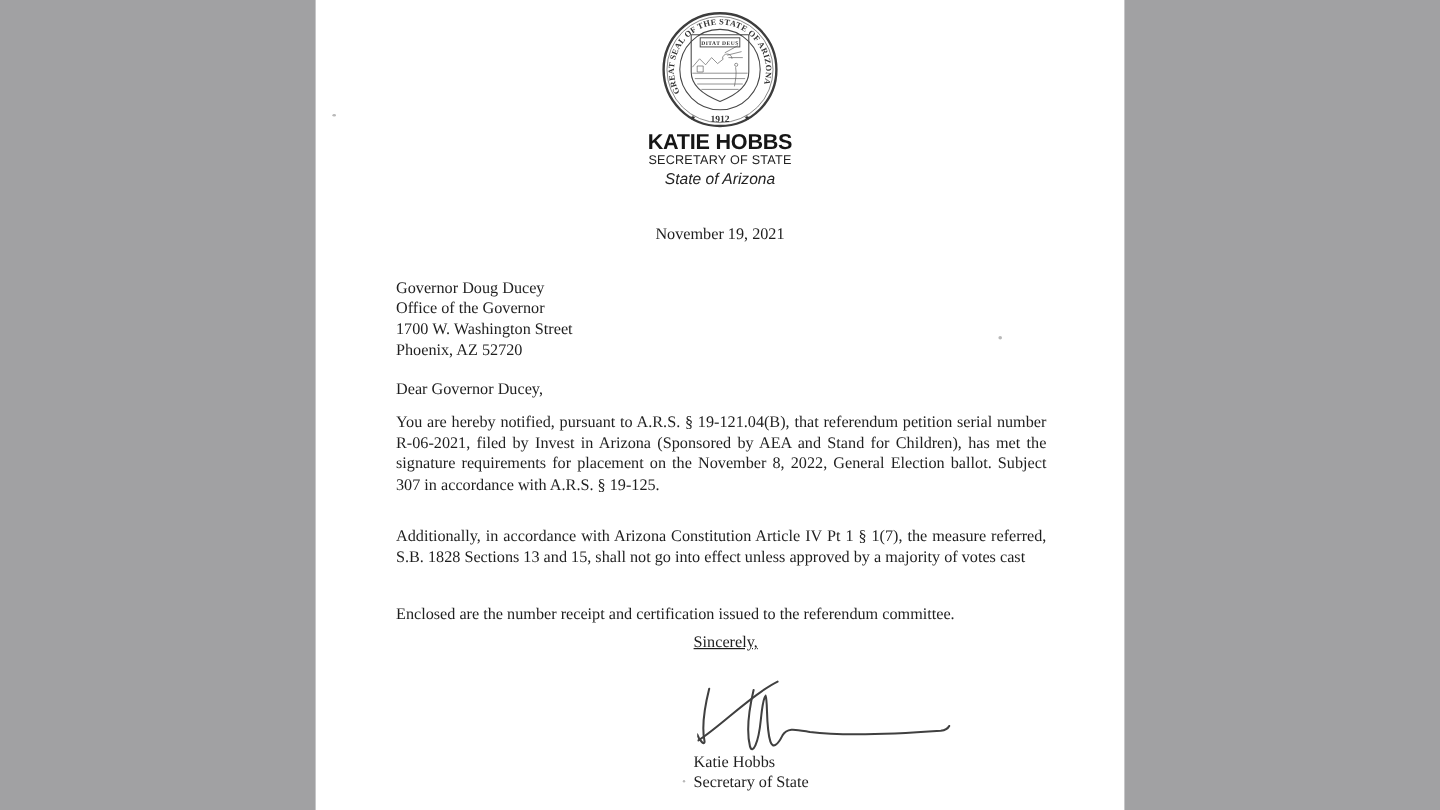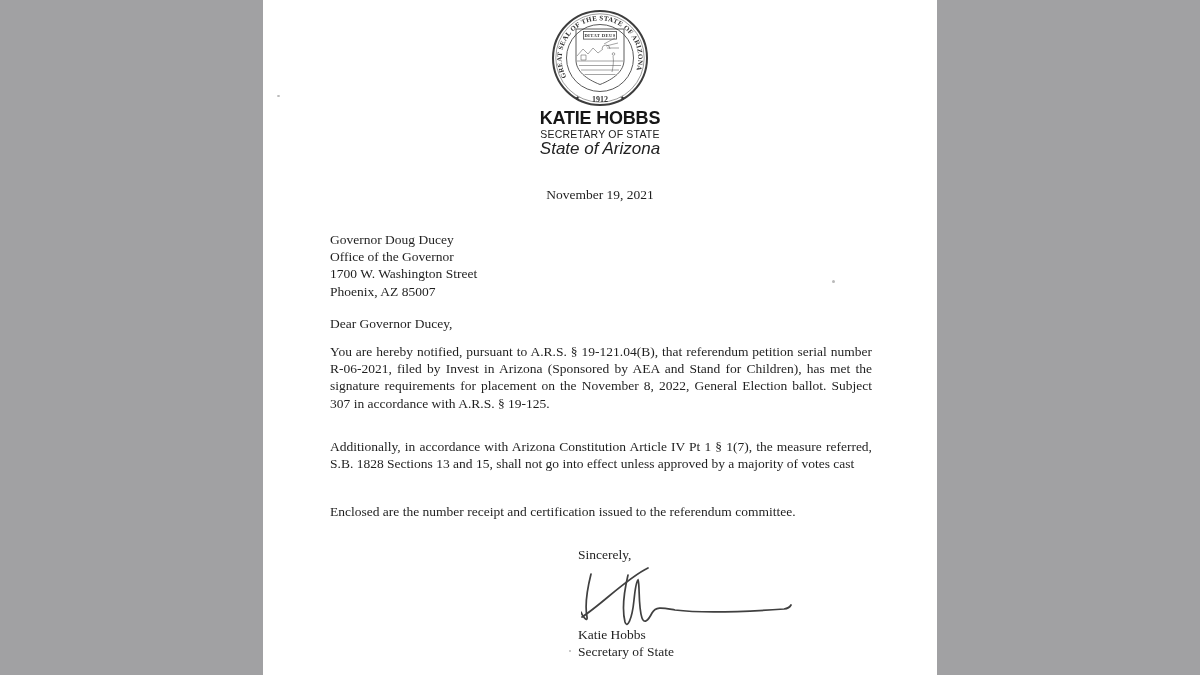--- a/index.html
+++ b/index.html
@@ -26,21 +26,21 @@
     font-family: "Liberation Sans", sans-serif;
     font-weight: bold; font-size: 18px; line-height: 20px;
     letter-spacing: -0.2px; color: #161616;
   }
   .lh-title {
     font-family: "Liberation Sans", sans-serif;
     font-size: 10.5px; line-height: 13px; letter-spacing: 0.2px; color: #222222;
   }
   .lh-state {
     font-family: "Liberation Sans", sans-serif;
-    font-style: italic; font-size: 17px; line-height: 16px; color: #222222;
+    font-style: italic; font-size: 13px; line-height: 16px; color: #222222;
   }
   .seal-svg text { font-family: "Liberation Serif", serif; }
   .speck { position: absolute; background: #b9b9b9; border-radius: 50%; }
 </style>
 </head>
 <body style="background: rgb(161, 161, 163);">
 
 <div class="paper" style="background: rgb(255, 255, 255);">
 
   <svg class="abs seal-svg" style="left:287px; top:8px;" width="100" height="100" viewBox="-50 -50 100 100">
@@ -83,42 +83,42 @@
     <div class="lh-title">SECRETARY OF STATE</div>
     <div class="lh-state">State of Arizona</div>
   </div>
 
   <div class="abs centered body-text" style="top:186px;">November 19, 2021</div>
 
   <div class="abs body-text" style="left:67px; top:231px;">
       <div class="line">Governor Doug Ducey</div>
       <div class="line">Office of the Governor</div>
       <div class="line">1700 W. Washington Street</div>
-      <div class="line">Phoenix, AZ 85007</div>
+      <div class="line">Phoenix, AZ 52720</div>
     </div>
 
   <div class="abs body-text" style="left:67px; top:315px;">Dear Governor Ducey,</div>
 
   <div class="abs body-text para" style="left:67px; top:343px;font-family:Liberation Serif, serif;">
       <div class="line">You are hereby notified, pursuant to A.R.S. § 19-121.04(B), that referendum petition serial number</div>
       <div class="line">R-06-2021, filed by Invest in Arizona (Sponsored by AEA and Stand for Children), has met the</div>
       <div class="line">signature requirements for placement on the November 8, 2022, General Election ballot. Subject</div>
       <div class="line">307 in accordance with A.R.S. § 19-125.</div>
     </div>
 
   <div class="abs body-text para" style="left:67px; top:438px;">
       <div class="line">Additionally, in accordance with Arizona Constitution Article IV Pt 1 § 1(7), the measure referred,</div>
       <div class="line">S.B. 1828 Sections 13 and 15, shall not go into effect unless approved by a majority of votes cast</div>
     </div>
 
   <div class="abs body-text para" style="left:67px; top:503px;">
       <div class="line">Enclosed are the number receipt and certification issued to the referendum committee.</div>
     </div>
 
-  <div class="abs body-text" style="left:315px; top:546px;">Sincerely,</div>
+  <div class="abs body-text" style="left:315px; top:526px;text-decoration:underline;">Sincerely,</div>
 
   <svg class="abs" style="left:318px; top:562px;" width="215" height="70" viewBox="0 0 215 70">
     <g stroke="#404040" stroke-width="1.7" fill="none" stroke-linecap="round">
       <path d="M 10,12 C 6,28 4,45 6,55 C 7,60 2,56 0,50"></path>
       <path d="M 1,55 C 20,43 46,16 67,6"></path>
       <path d="M 47,13 C 43,30 41,48 44,60 C 46,67 51,58 53,38 C 54,28 55,20 57,18 C 59,22 57,44 61,56 C 63,62 67,59 71,51 C 75,44 82,46 94,48 C 125,52 175,49 203,47 C 207,46.5 209,45 210,43"></path>
     </g>
   </svg>
 
   <div class="abs body-text" style="left:315px; top:626px;">Katie Hobbs</div>

